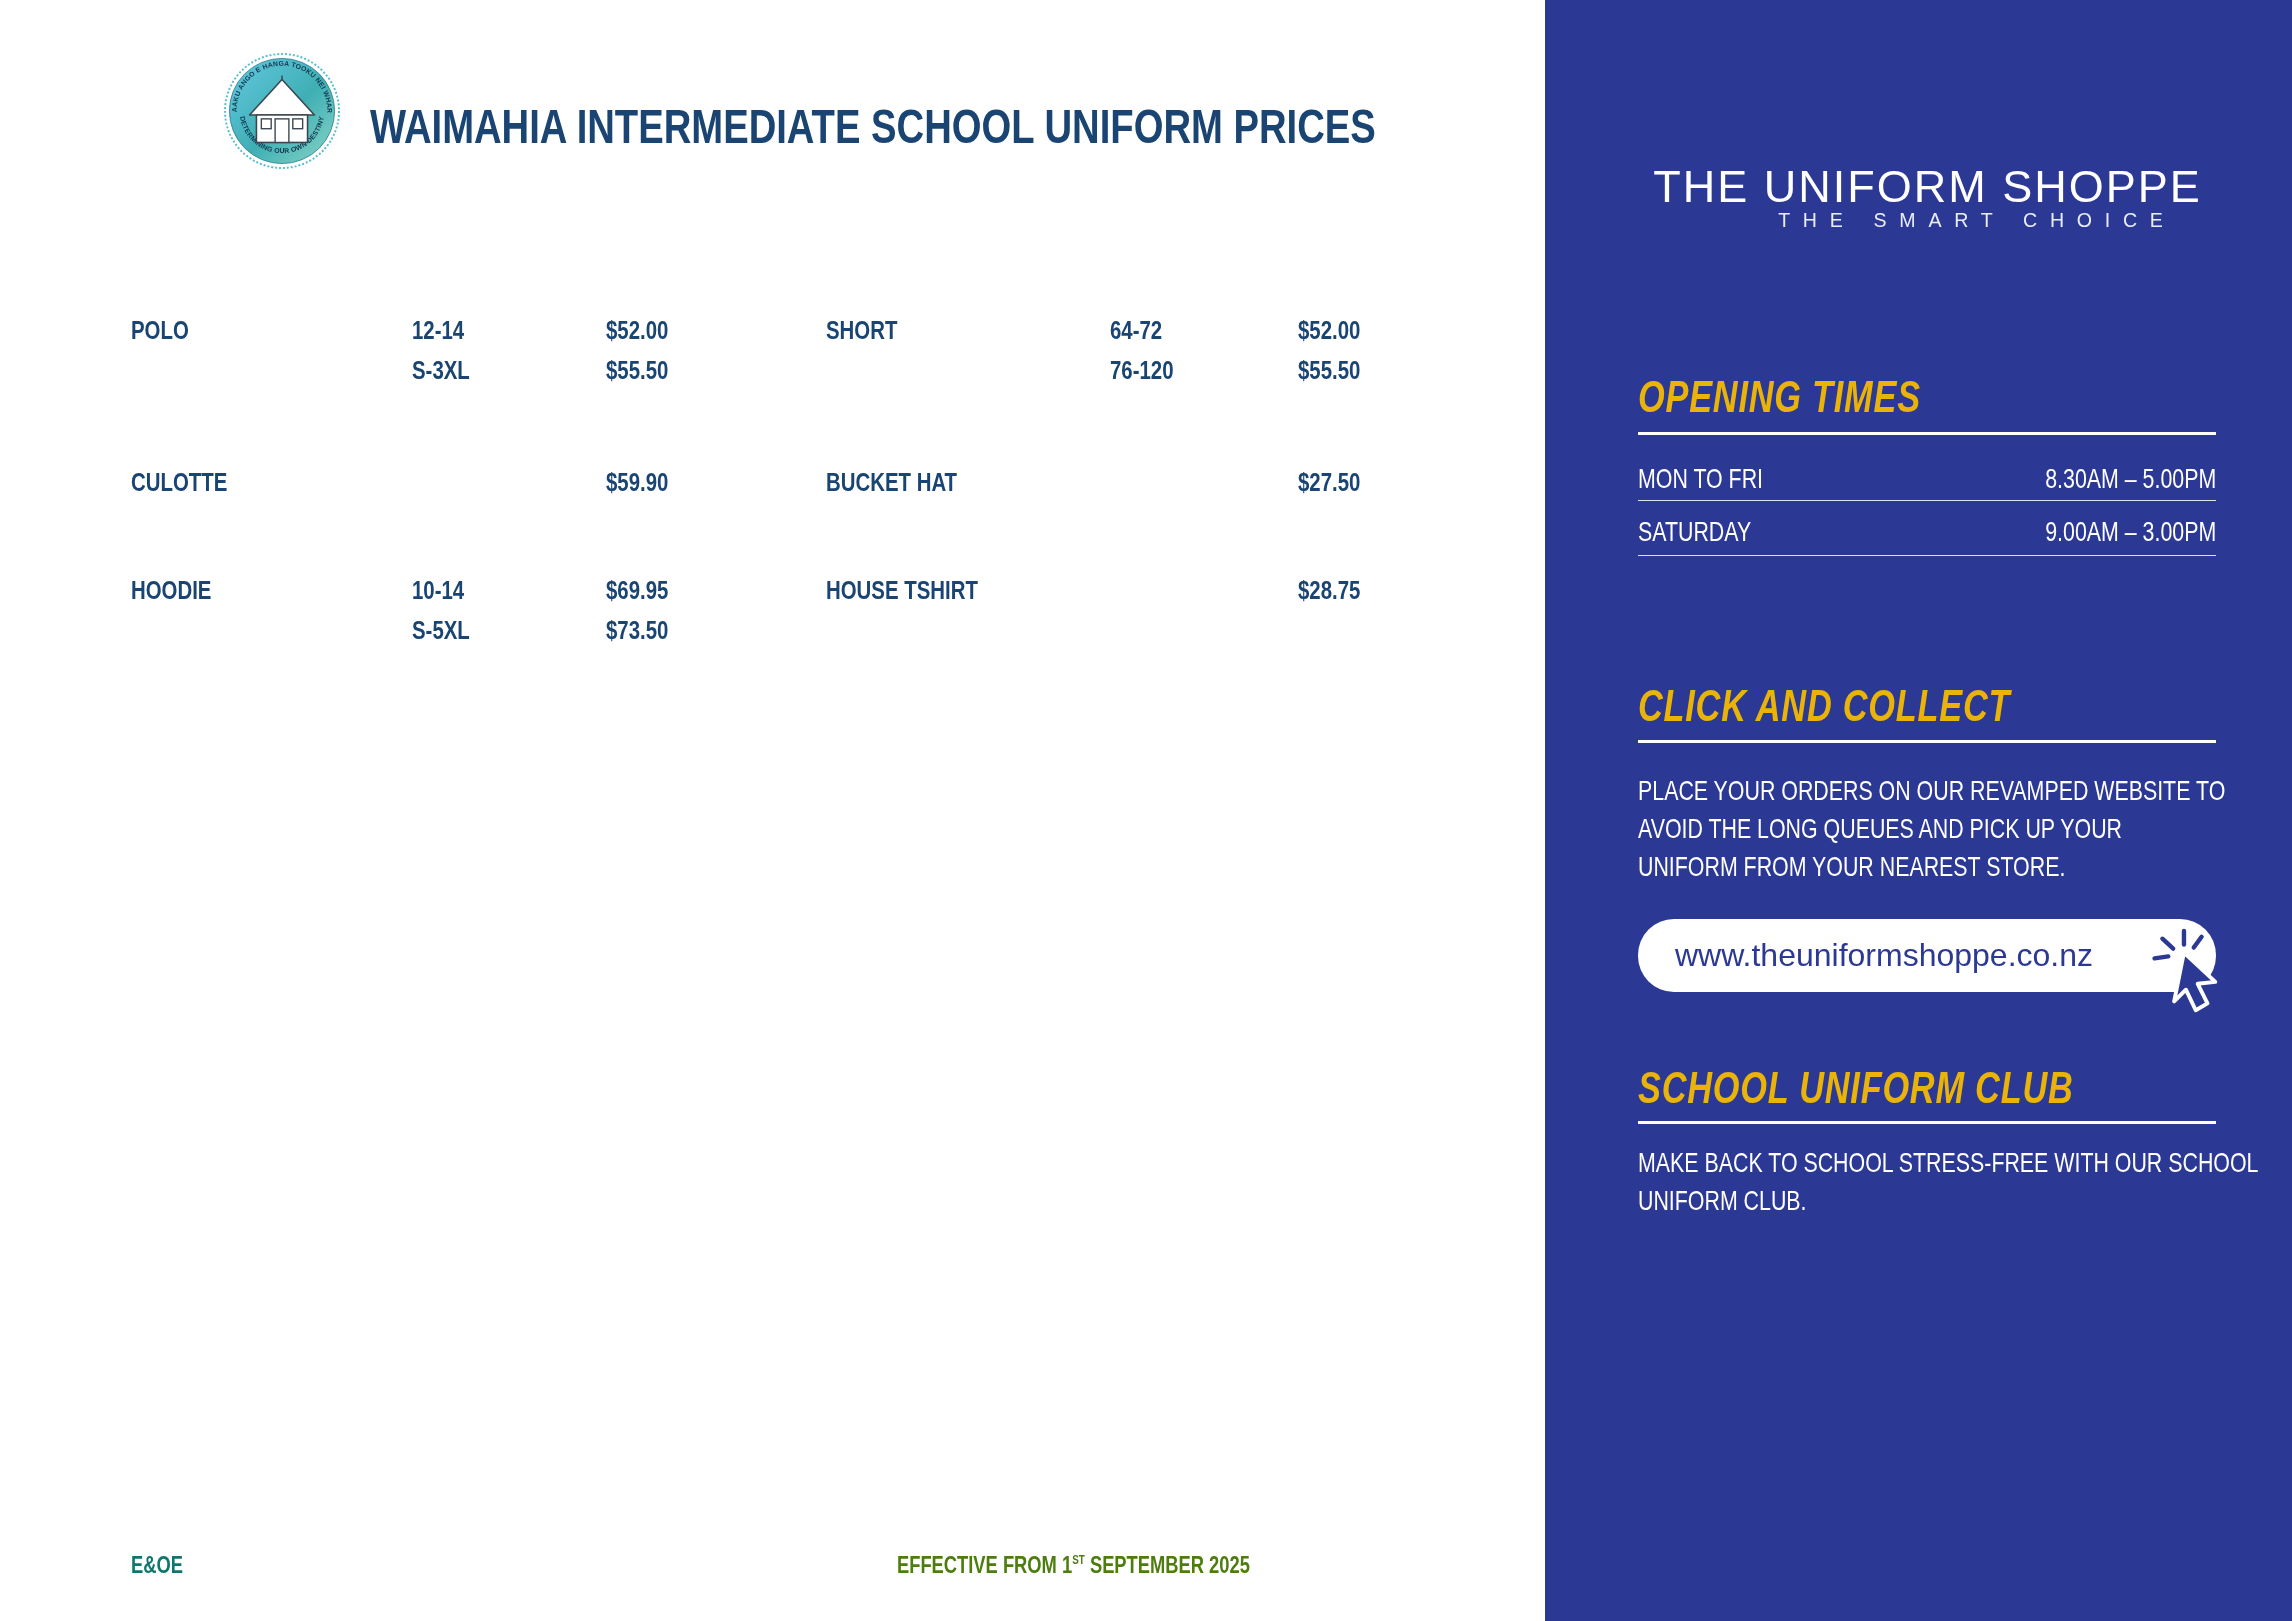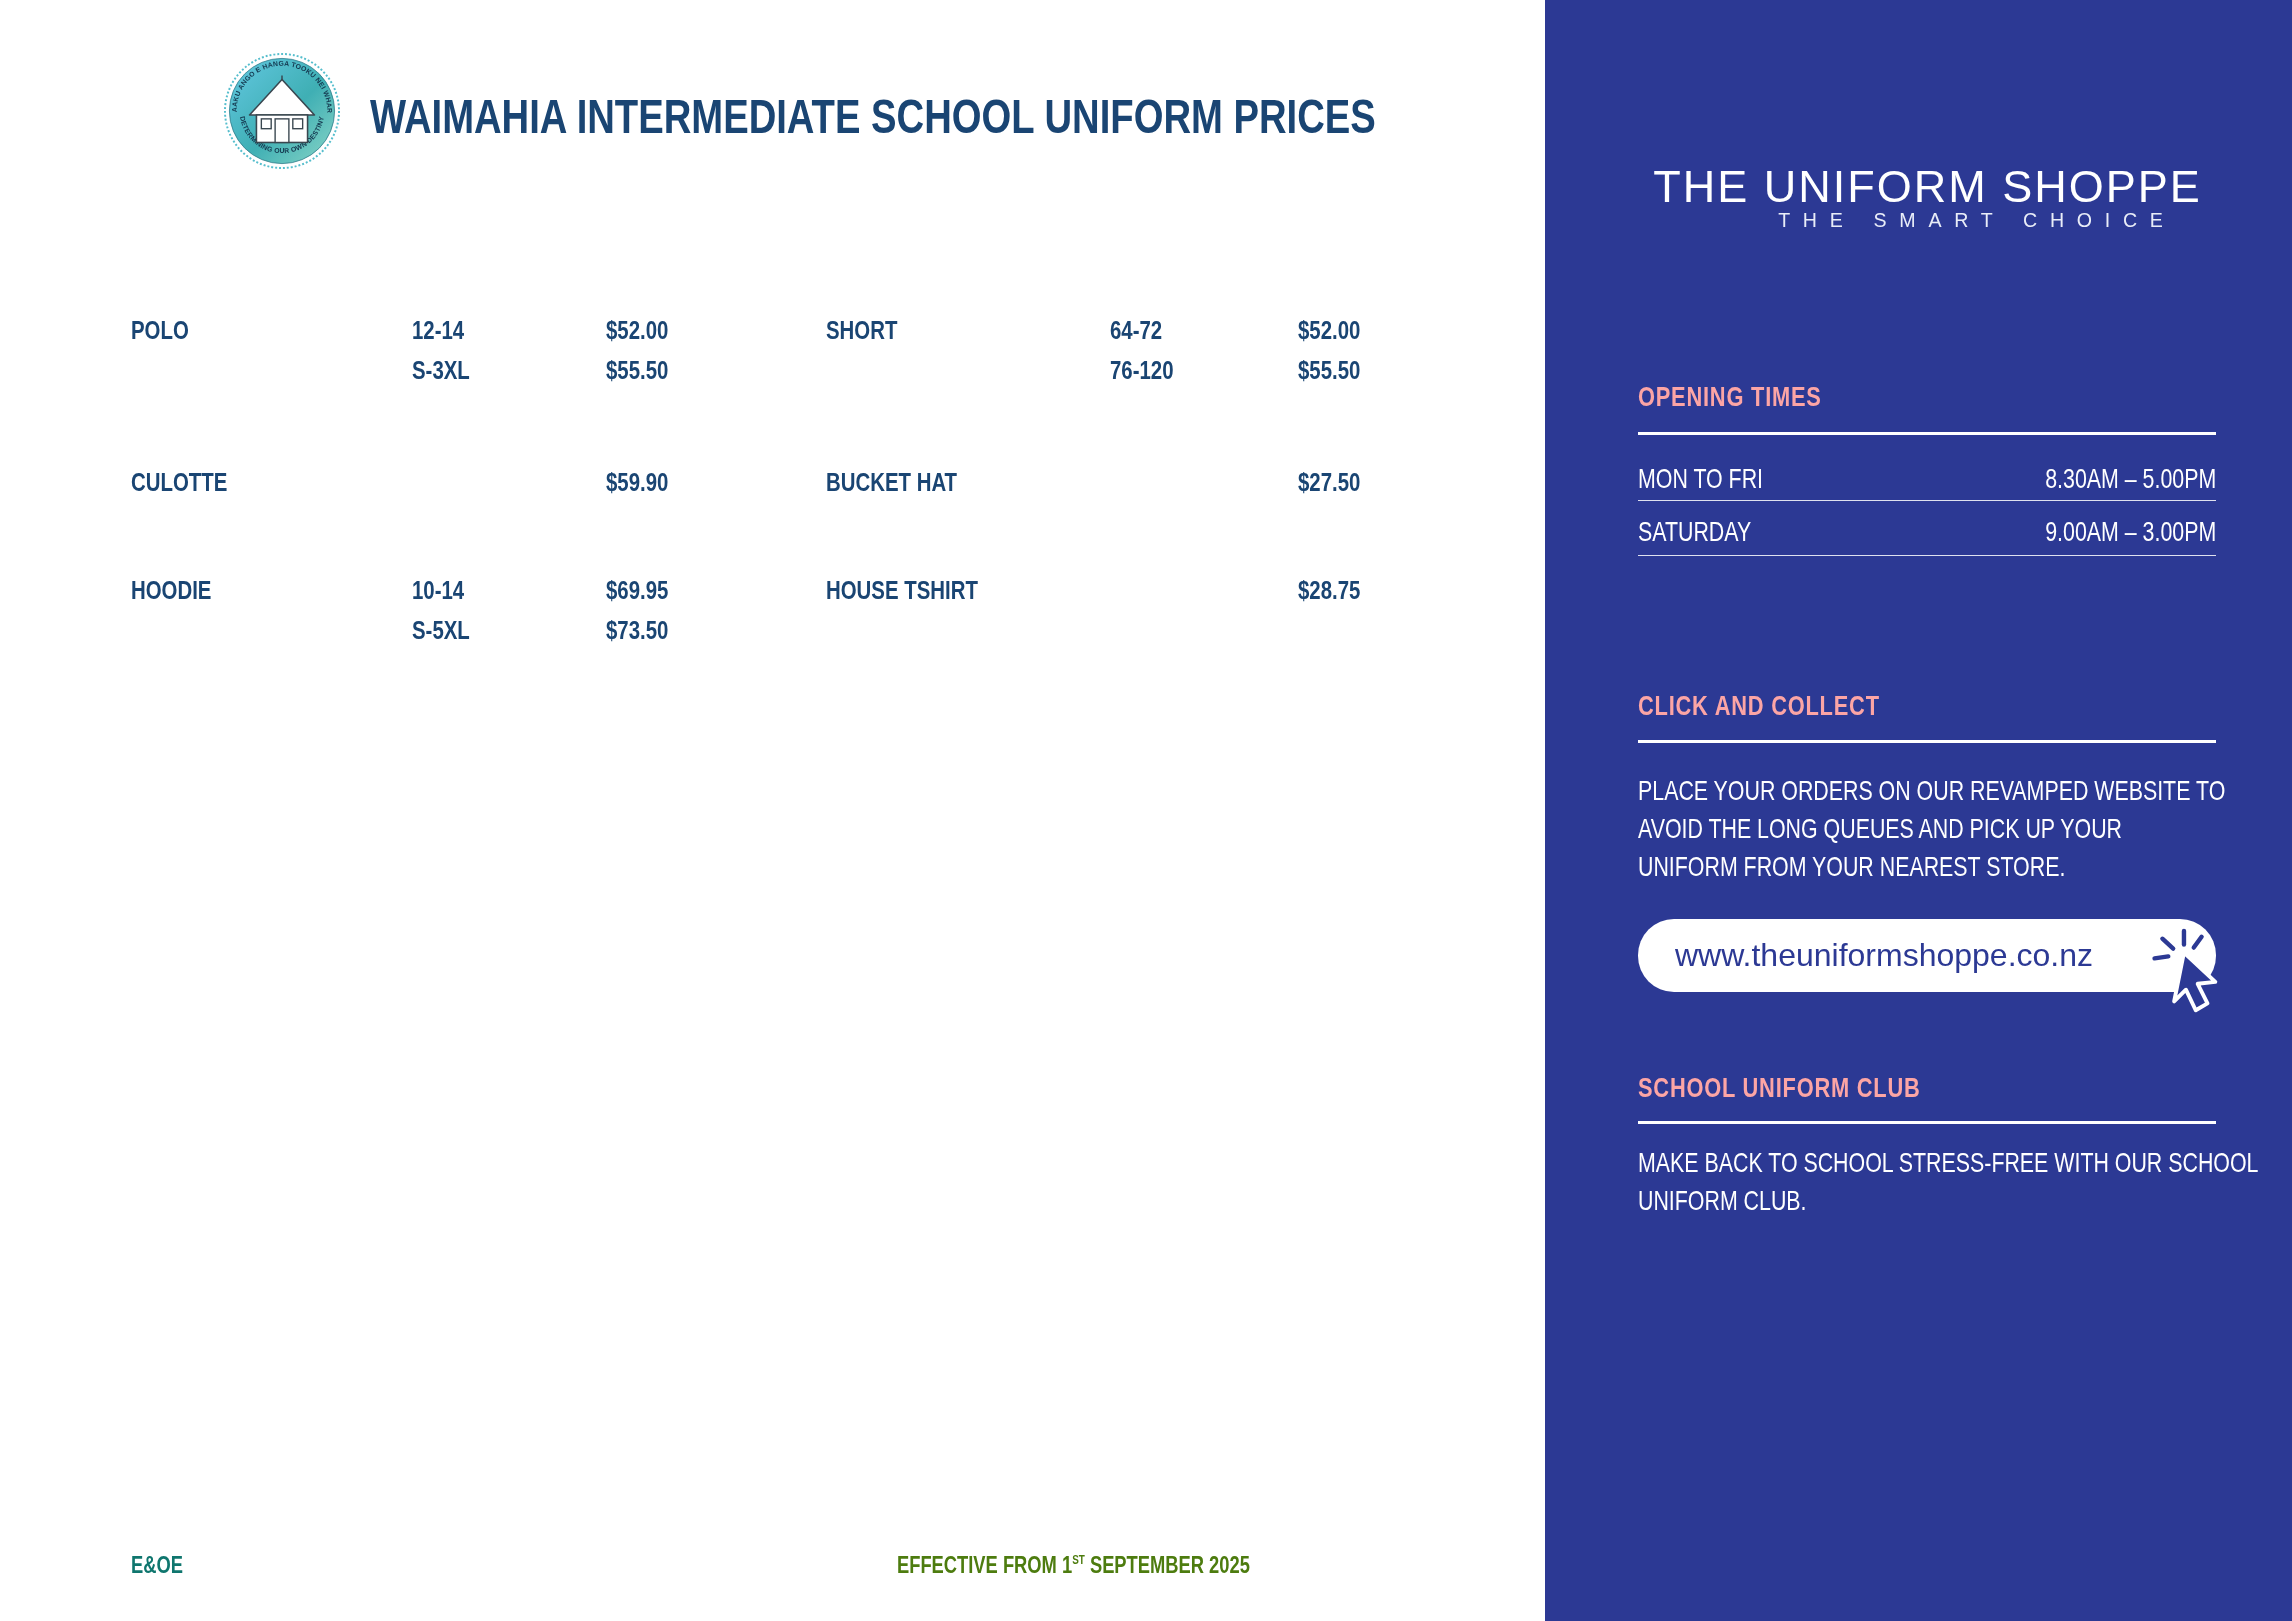--- a/index.html
+++ b/index.html
@@ -1,38 +1,38 @@
 <!DOCTYPE html>
 <html><head>
 <meta charset="utf-8">
 <style>
   html,body{margin:0;padding:0;background:#ffffff;}
   .page{position:relative;width:2293px;height:1621px;background:#ffffff;overflow:hidden;
         font-family:"Liberation Sans",sans-serif;}
   
-  .page-title{position:absolute;left:370px;top:92px;font-size:49px;font-weight:600;
+  .page-title{position:absolute;left:370px;top:102px;font-size:49px;font-weight:600;
               color:#1A4573;line-height:49px;white-space:nowrap;}
   .cond{display:inline-block;transform:scaleX(0.78);transform-origin:0 50%;white-space:nowrap;}
   .item-group{position:absolute;color:#1A4573;font-size:25.5px;font-weight:600;}
   .item-group .line{position:relative;height:40px;line-height:40px;}
   .iname{position:absolute;left:0;transform:scaleX(0.8);transform-origin:0 50%;white-space:nowrap;}
   .isize{position:absolute;left:281px;transform:scaleX(0.8);transform-origin:0 50%;white-space:nowrap;}
   .iprice{position:absolute;left:475px;transform:scaleX(0.8);transform-origin:0 50%;white-space:nowrap;}
   .right-group .isize{left:284px;}
   .right-group .iprice{left:472px;}
   .footer-eoe{position:absolute;left:131px;top:1552px;font-size:23.5px;font-weight:600;color:#0f766e;line-height:27.4px;}
   .footer-effective{position:absolute;left:897px;top:1552px;font-size:23.5px;font-weight:600;color:#4d7c0f;line-height:27.4px;}
   .footer-effective sup{font-size:12.7px;line-height:0;vertical-align:super;}
   
   .sidebar{position:absolute;left:1527px;top:0;width:765px;height:1621px;background:#2C3994;color:#ffffff;margin-left:18px;}
   .brand-name{position:absolute;left:0;top:161px;width:765px;text-align:center;
               font-size:45px;font-weight:500;letter-spacing:2px;color:#ffffff;line-height:51px;}
   .brand-tagline{position:absolute;left:0;top:209px;width:765px;text-align:center;
               font-size:19.6px;font-weight:300;letter-spacing:12.7px;text-indent:12.7px;color:#E9EDF8;line-height:23.5px;padding-left:43px;}
-  .sb-header{position:absolute;left:93px;font-size:28px;font-weight:700;line-height:39px;color:#fca5a5;letter-spacing:1px;}
+  .sb-header{position:absolute;left:93px;font-size:44px;font-weight:700;line-height:39px;color:#eab308;letter-spacing:1px;font-style:italic;}
   .rule-thick{position:absolute;left:93px;width:578px;height:2.9px;background:#ffffff;}
   .rule-thin{position:absolute;left:93px;width:578px;height:1px;background:rgba(255,255,255,0.85);}
   .sched-row{position:absolute;left:93px;width:578px;height:29px;line-height:29px;font-size:27.4px;font-weight:400;color:#ffffff;}
   .sched-day{position:absolute;left:0;transform:scaleX(0.78);transform-origin:0 50%;white-space:nowrap;}
   .sched-time{position:absolute;right:0;transform:scaleX(0.78);transform-origin:100% 50%;white-space:nowrap;}
   .sb-bodyline{position:relative;height:38px;line-height:38px;font-size:27.4px;font-weight:400;color:#ffffff;}
   .sb-body{position:absolute;left:93px;width:676px;}
   .pill{position:absolute;left:93px;top:919px;width:578px;height:73px;background:#ffffff;border-radius:36px;}
   .pill-url{position:absolute;left:37px;top:0;height:65px;line-height:73px;font-size:32px;font-weight:400;color:#2C3994;white-space:nowrap;}
   .cursor-svg{position:absolute;left:495px;top:2px;overflow:visible;}

